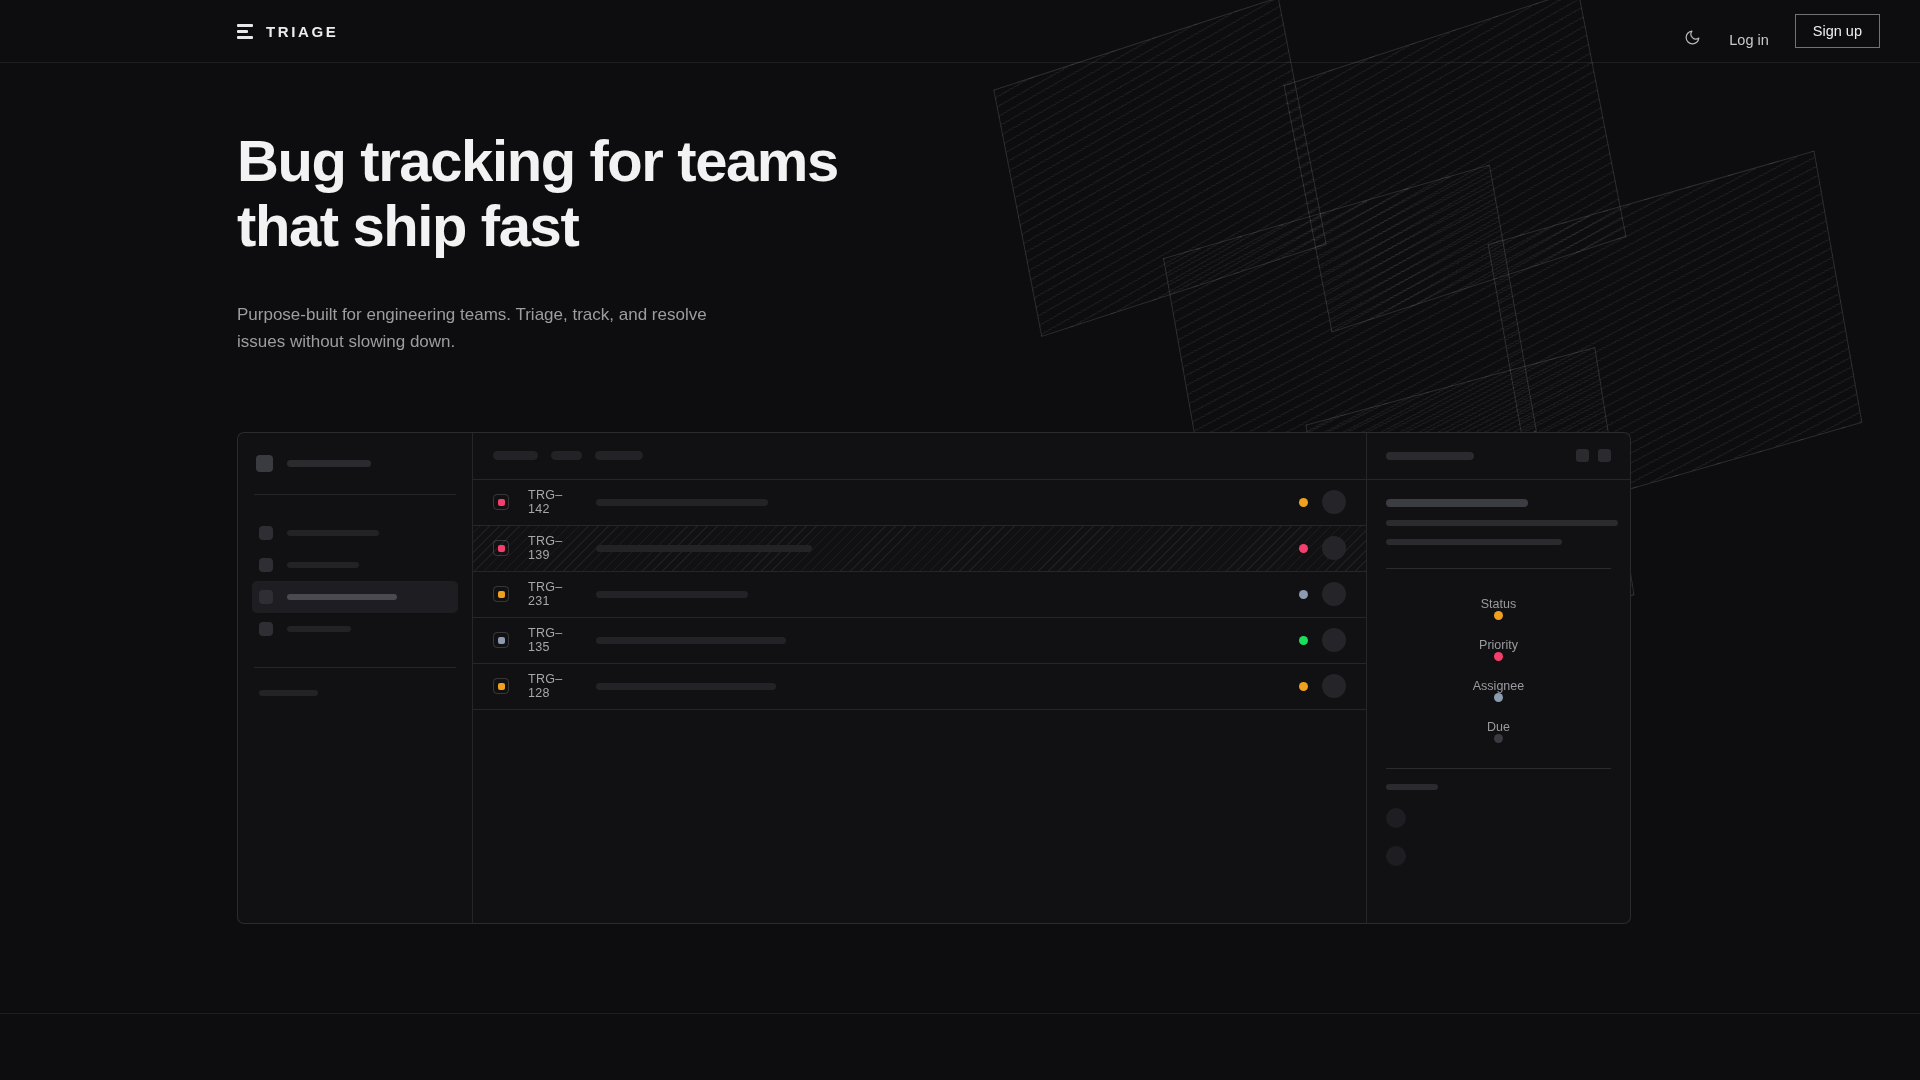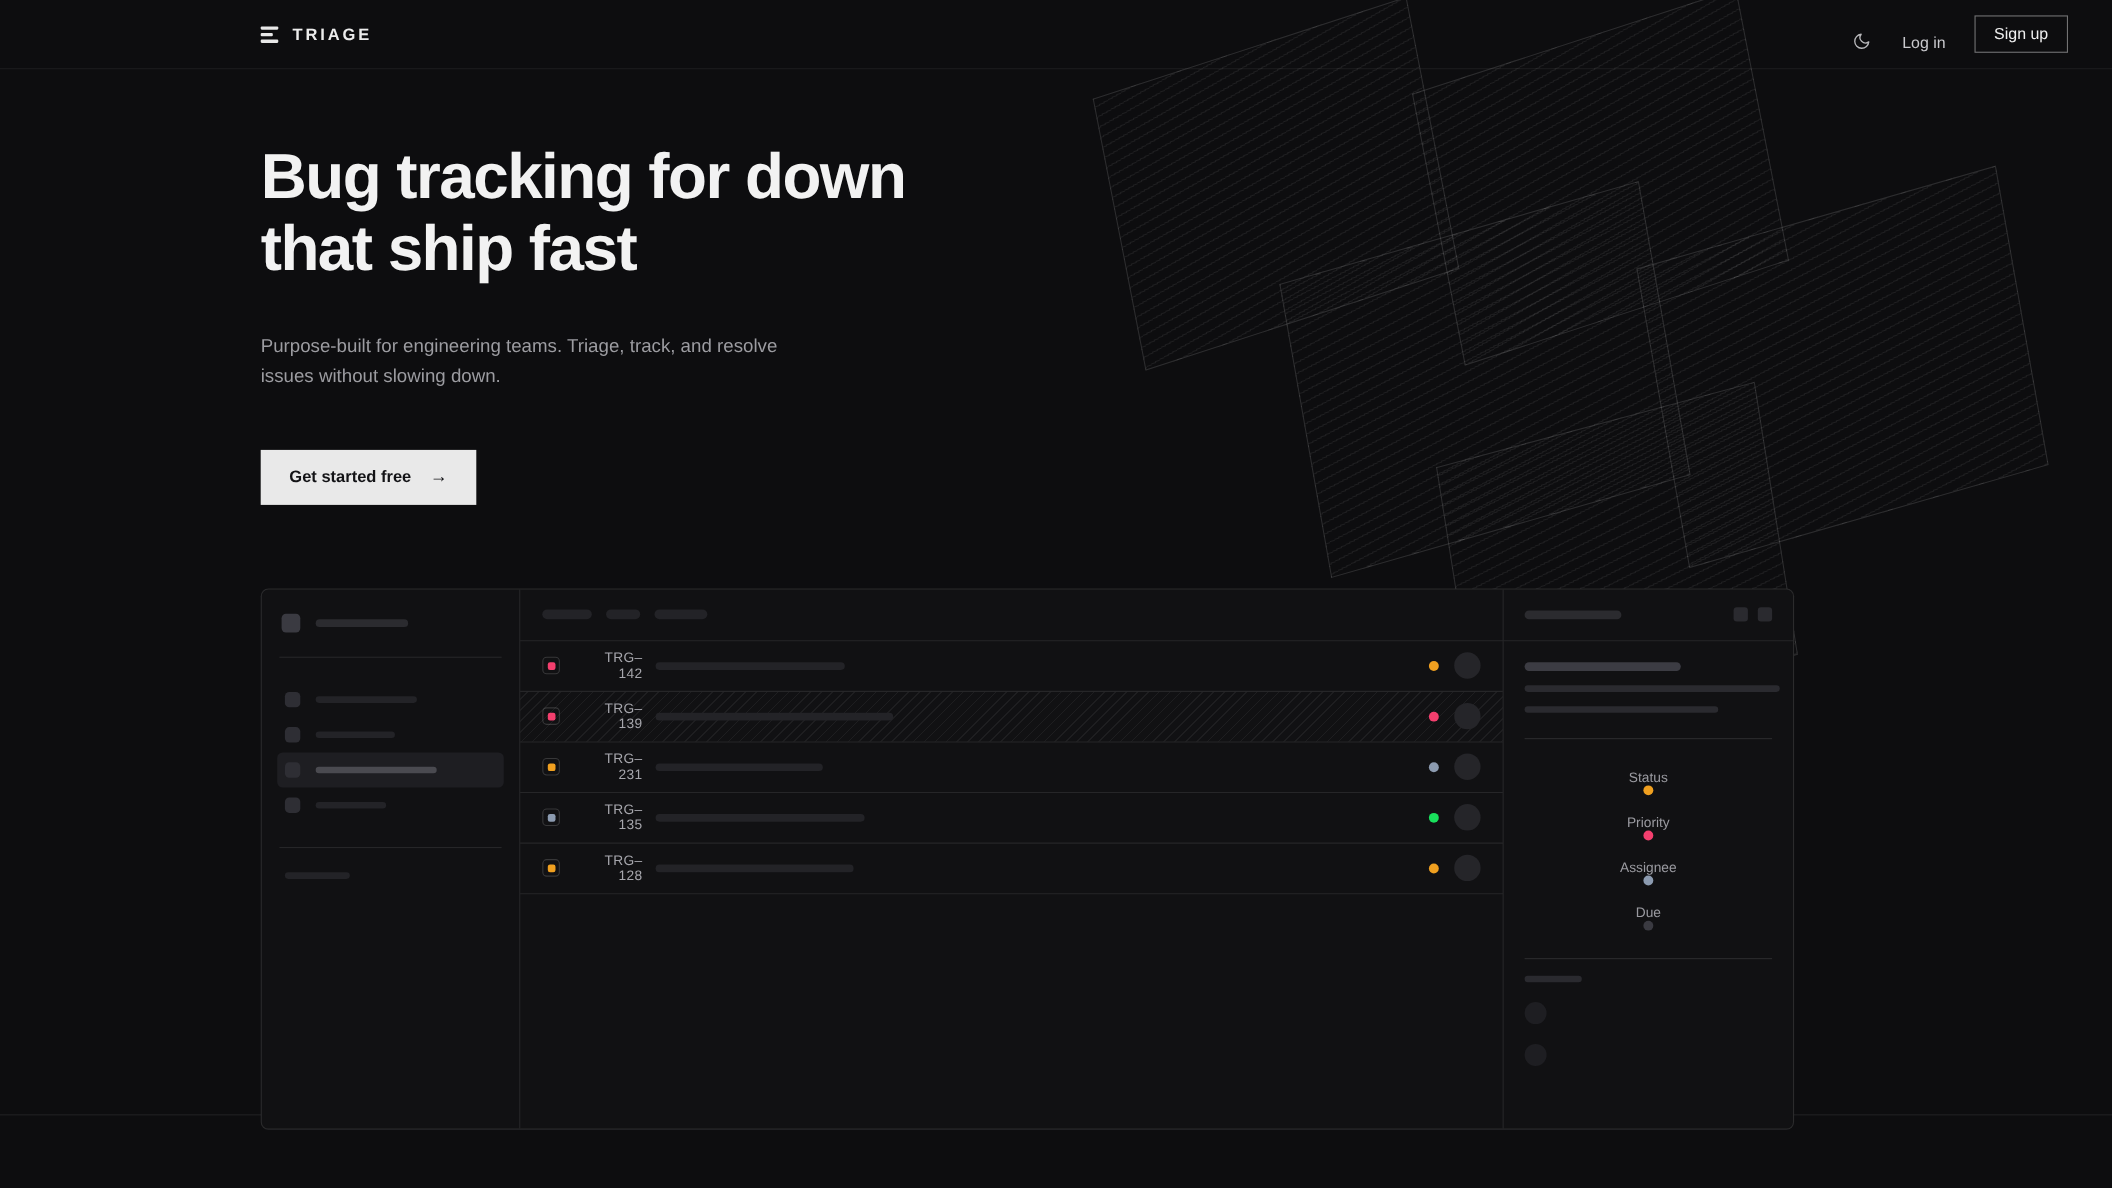--- a/index.html
+++ b/index.html
@@ -115,21 +115,21 @@
   .mk-list-head {
     height:47px; flex:none;
     border-bottom:1px solid rgba(255,255,255,0.09);
     display:flex; align-items:center; gap:13px; padding:0 20px;
   }
   .pill { height:9px; border-radius:5px; }
   .mk-row {
     height:46px; flex:none;
     border-bottom:1px solid rgba(255,255,255,0.09);
     display:flex; align-items:center; padding:0 20px; gap:0;
-    position:relative; cursor:pointer;text-align:right;
+    position:relative; cursor:pointer;
   }
   .mk-row.selected::before {
     content:""; position:absolute; inset:0;
     background-image:repeating-linear-gradient(
       -45deg, rgba(255,255,255,0.055) 0 1px, transparent 1px 7px);
     pointer-events:none;
   }
   .pri-box {
     width:16px; height:16px; border-radius:4px;
     border:1px solid rgba(255,255,255,0.16);
@@ -207,28 +207,24 @@
           <path d="M21 12.79A9 9 0 1 1 11.21 3 7 7 0 0 0 21 12.79z"></path>
         </svg>
     </span>
     <span class="nav-link">Log in</span>
     <button class="btn-outline">Sign up</button>
   </nav>
 </header>
 
 <section class="hero">
   <h1>
-    <span>Bug tracking for down</span><br>
+    <span>Bug tracking for teams</span><br>
     <span>that ship fast</span>
   </h1>
   <p>Purpose-built for engineering teams. Triage, track, and resolve issues without slowing down.</p>
-  <button class="cta">
-    <span>Get started free</span>
-    <span class="arrow">→</span>
-  </button>
 </section>
 
 <section class="mockup">
 
   <aside class="mk-sidebar">
     <div class="mk-logo-row">
       <span class="mk-logo-sq"></span>
       <span class="sk mk-logo-bar"></span>
     </div>
     <div class="mk-div"></div>

